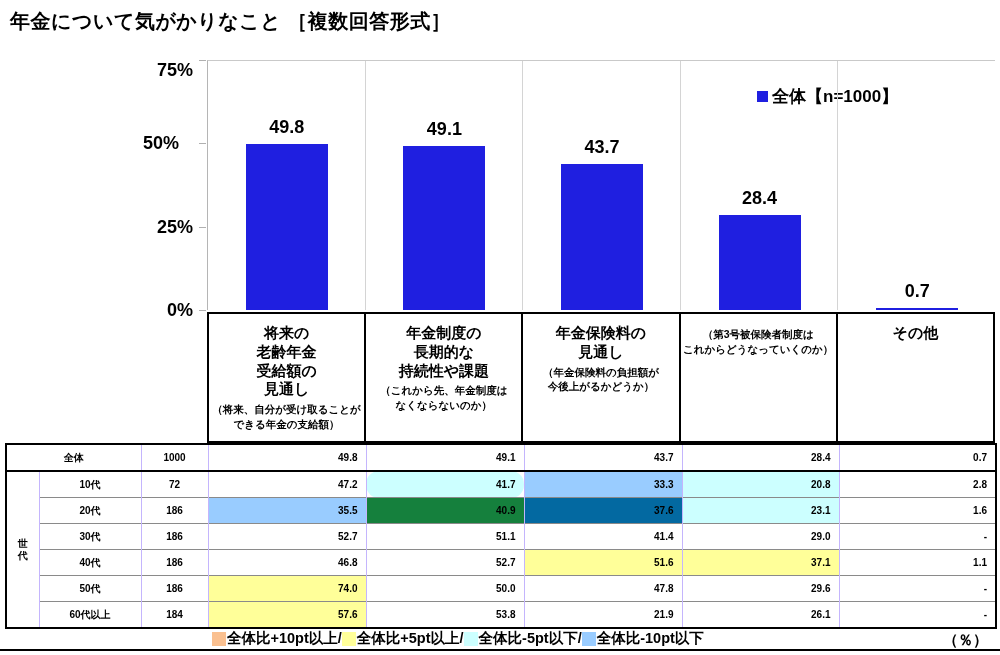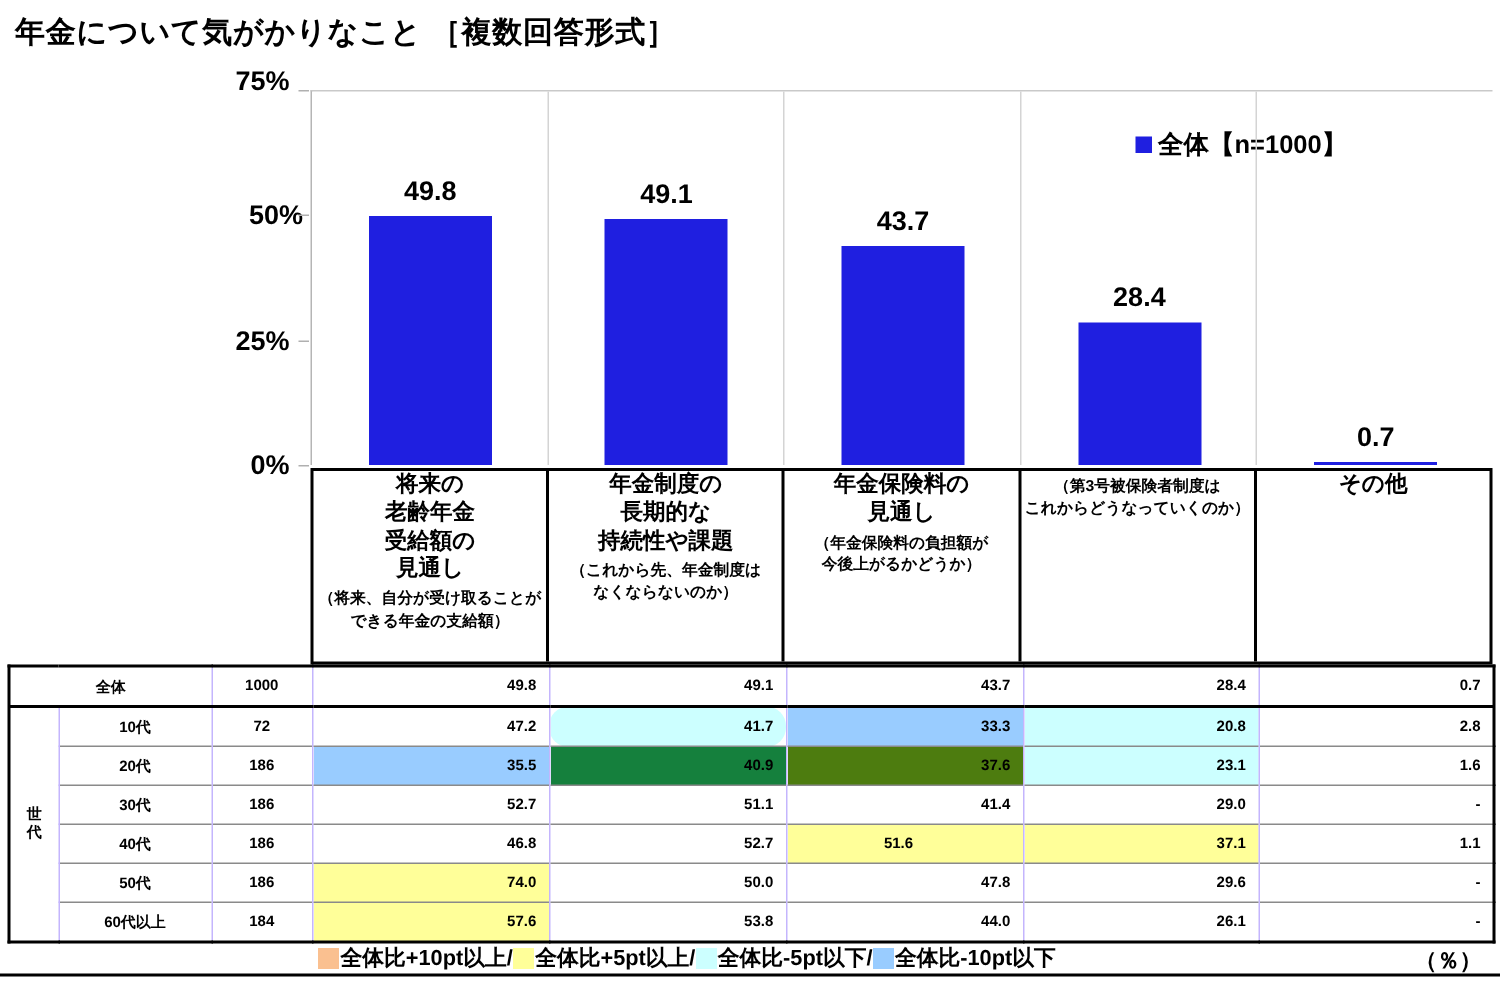--- a/index.html
+++ b/index.html
@@ -14,21 +14,21 @@
   .bar{position:absolute;bottom:0;}
   .bar-value{position:absolute;text-align:center;font-size:18px;}
   .ytick-label{position:absolute;width:60px;text-align:right;font-size:18px;line-height:20px;height:20px;}
   .ytick-mark{position:absolute;width:7px;height:1px;background:#b0b0b0;}
   .chart-legend{position:absolute;left:549px;top:24px;display:flex;align-items:center;font-size:17px;}
   .chart-legend .sw{width:11px;height:11px;margin-right:4px;flex:none;}
 
   
   #cat-headers{position:absolute;left:207px;top:312px;width:788px;height:131px;display:flex;
                border:2px solid #000;box-sizing:border-box;background:#fff;}
-  .cat-cell{flex:1;border-right:2px solid #000;padding-top:0;text-align:center;overflow:hidden;}
+  .cat-cell{flex:1;border-right:2px solid #000;padding-top:10px;text-align:center;overflow:hidden;}
   .cat-cell:last-child{border-right:none;}
   .cat-main{font-size:15px;line-height:1.25;}
   .cat-sub{font-size:10.5px;line-height:1.4;margin-top:3px;}
 
   
   #data-table{position:absolute;left:5px;top:443px;border-collapse:collapse;table-layout:fixed;
               border:2px solid #000;}
   #data-table td{border-left:1px solid #000;border-right:1px solid #c4b5fd;
                  border-top:1px solid #8a8a8a;height:25px;font-size:10px;padding:0;overflow:hidden;
                  white-space:nowrap;}
@@ -44,23 +44,23 @@
   .bl-swatch{width:14px;height:14px;margin-right:1px;flex:none;}
   #unit-label{position:absolute;right:12px;top:631px;font-size:15px;}
   .bottom-rule{position:absolute;left:0;top:649px;width:1000px;height:2px;background:#000;}
 </style>
 </head>
 <body>
 
 <div class="title">年金について気がかりなこと ［複数回答形式］</div>
 
 <div id="yaxis">
-    <div class="ytick-label" style="left: 133px; top: 44px;">75%</div>
+    <div class="ytick-label" style="left: 133px; top: 60px;">75%</div>
     <div class="ytick-mark" style="left: 199px; top: 60px;"></div>
-    <div class="ytick-label" style="left: 142px; top: 133.3px;">50%</div>
+    <div class="ytick-label" style="left: 119px; top: 133.3px;">50%</div>
     <div class="ytick-mark" style="left: 199px; top: 143.3px;"></div>
     <div class="ytick-label" style="left: 133px; top: 216.7px;">25%</div>
     <div class="ytick-mark" style="left: 199px; top: 226.7px;"></div>
     <div class="ytick-label" style="left: 133px; top: 300px;">0%</div>
     <div class="ytick-mark" style="left: 199px; top: 310px;"></div>
   </div>
 
 <div id="plot">
   <div class="chart-legend">
     <span class="sw" style="background: rgb(31, 31, 224);"></span>
@@ -161,57 +161,57 @@
         <td class="v" style="background: rgb(204, 255, 255); border-radius: 13px;">41.7</td>
         <td class="v" style="background: rgb(153, 204, 255);">33.3</td>
         <td class="v" style="background: rgb(204, 255, 255);">20.8</td>
         <td class="v">2.8</td>
       </tr>
       <tr>
         <td class="c">20代</td>
         <td class="c">186</td>
         <td class="v" style="background: rgb(153, 204, 255);">35.5</td>
         <td class="v" style="background: #15803d;">40.9</td>
-        <td class="v" style="background: #4d7c0f;">37.6</td>
+        <td class="v" style="background: #0369a1;">37.6</td>
         <td class="v" style="background: rgb(204, 255, 255);">23.1</td>
         <td class="v">1.6</td>
       </tr>
       <tr>
         <td class="c">30代</td>
         <td class="c">186</td>
         <td class="v">52.7</td>
         <td class="v">51.1</td>
         <td class="v">41.4</td>
         <td class="v">29.0</td>
         <td class="v">-</td>
       </tr>
       <tr>
         <td class="c">40代</td>
         <td class="c">186</td>
         <td class="v">46.8</td>
         <td class="v">52.7</td>
-        <td class="v" style="background: rgb(255, 255, 153); text-align: center;">51.6</td>
+        <td class="v" style="background: rgb(255, 255, 153);">51.6</td>
         <td class="v" style="background: rgb(255, 255, 153);">37.1</td>
         <td class="v">1.1</td>
       </tr>
       <tr>
         <td class="c">50代</td>
         <td class="c">186</td>
         <td class="v" style="background: rgb(255, 255, 153);">74.0</td>
         <td class="v">50.0</td>
         <td class="v">47.8</td>
         <td class="v">29.6</td>
         <td class="v">-</td>
       </tr>
       <tr>
         <td class="c">60代以上</td>
         <td class="c">184</td>
         <td class="v" style="background: rgb(255, 255, 153);">57.6</td>
         <td class="v">53.8</td>
-        <td class="v">44.0</td>
+        <td class="v">21.9</td>
         <td class="v">26.1</td>
         <td class="v">-</td>
       </tr>
     </tbody>
 </table>
 
 <div id="bottom-legend">
     <span class="bl-item">
       <span class="bl-swatch" style="background: rgb(250, 192, 144);"></span>
       <span>全体比+10pt以上/</span>

